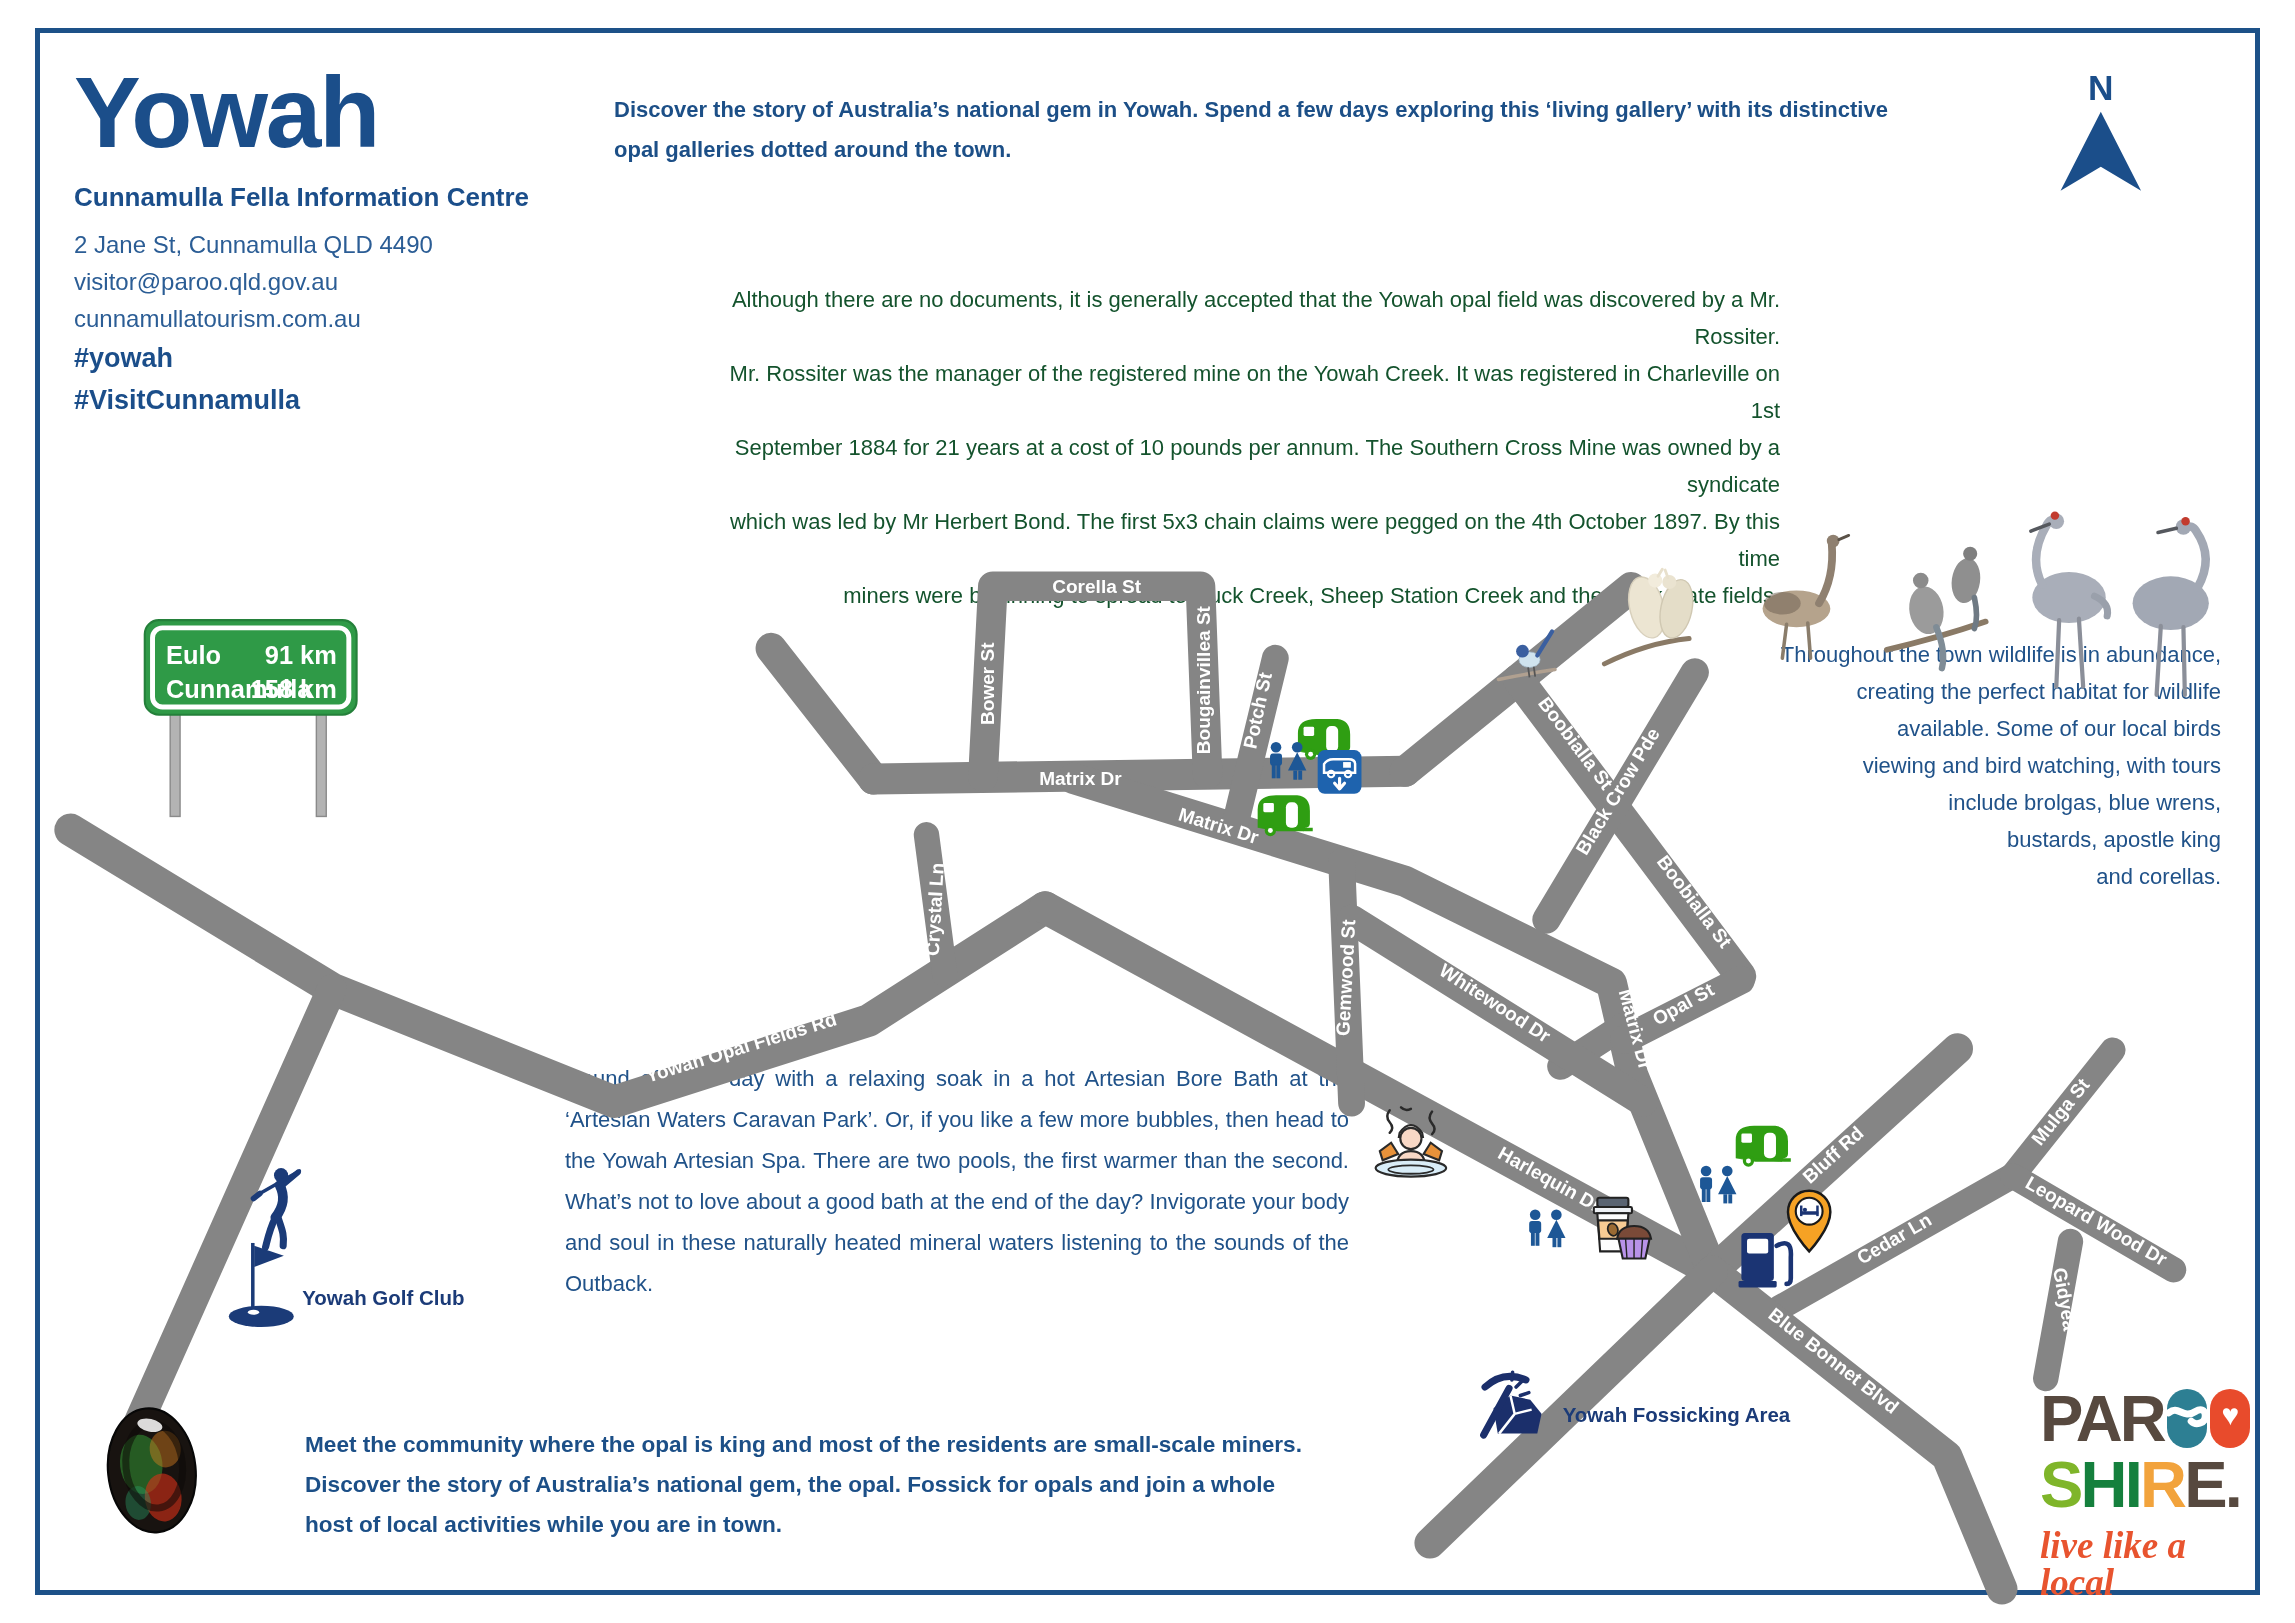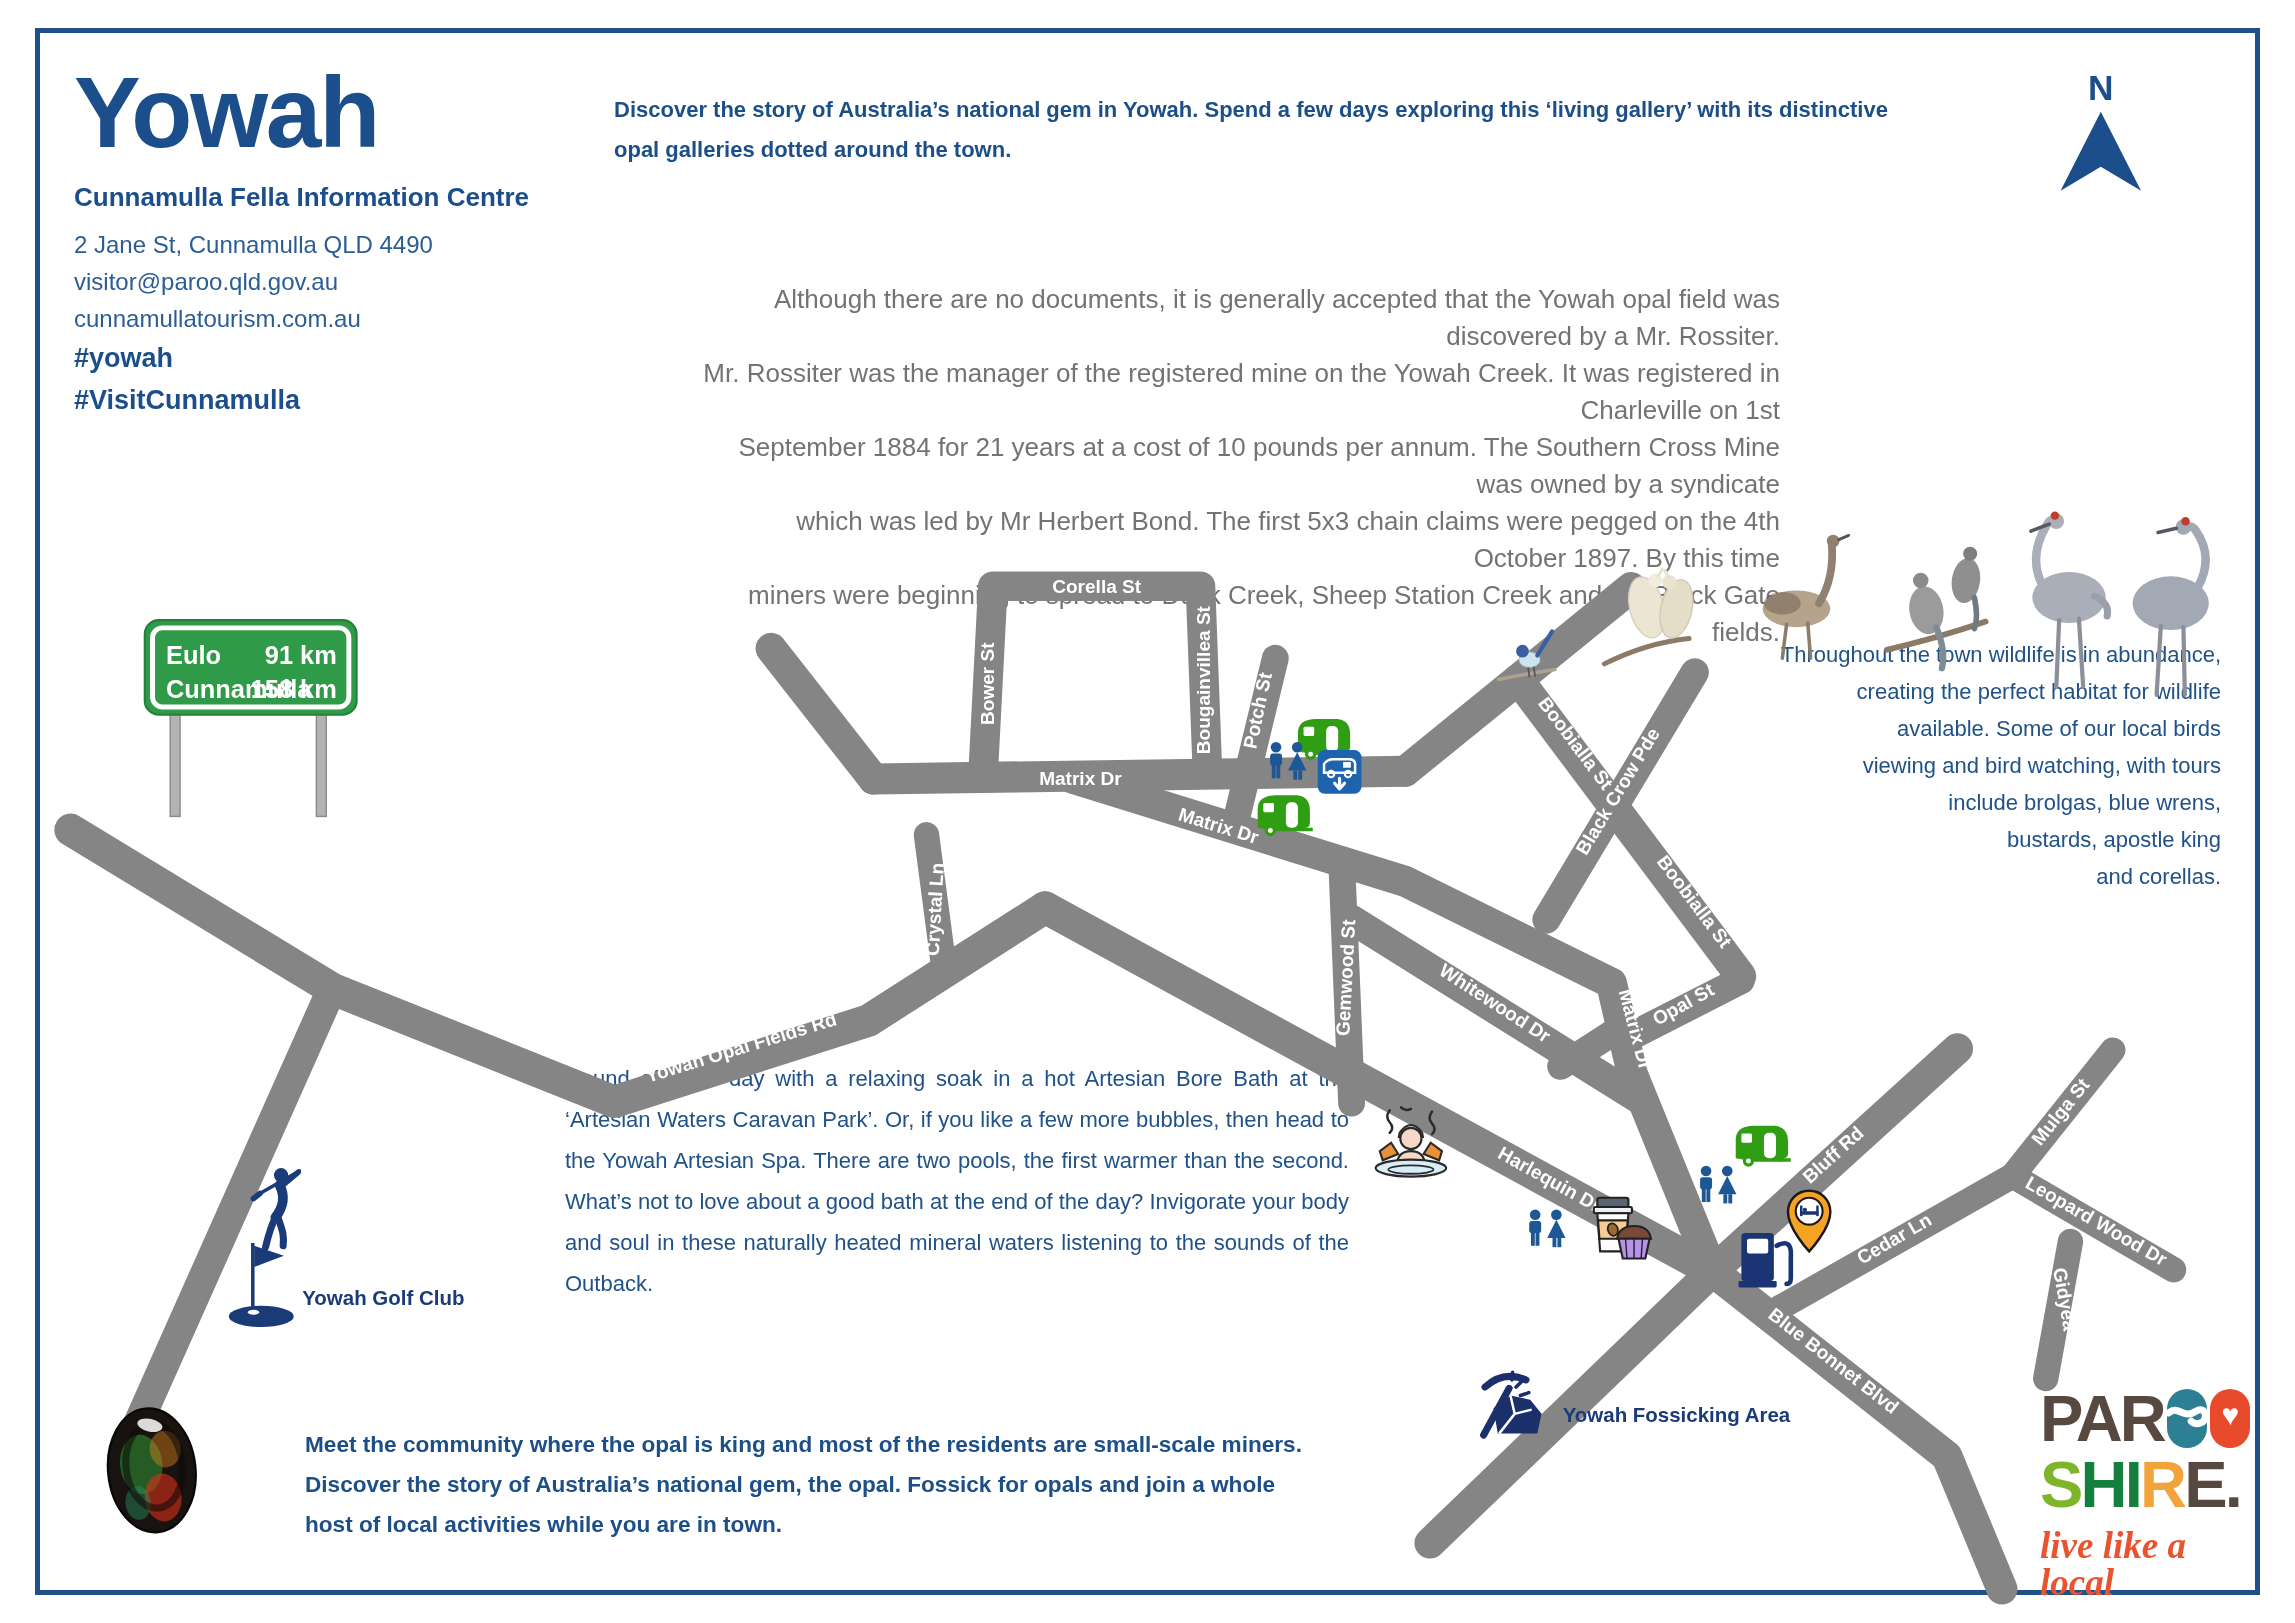--- a/index.html
+++ b/index.html
@@ -6,21 +6,21 @@
   body{width:2295px;height:1623px;font-family:"Liberation Sans","DejaVu Sans",sans-serif;}
   .page{position:relative;width:2295px;height:1623px;background:#fff;overflow:hidden;padding-left:48px;}
   .frame{position:absolute;left:35px;top:28px;width:2215px;height:1557px;border:5px solid #1d5188;}
   .map-svg{position:absolute;left:0;top:0;width:2295px;height:1623px;}
   .hdr{position:absolute;left:74px;top:62px;width:537px;color:#1b4e8a;}
   .hdr .title{font-size:100px;font-weight:bold;letter-spacing:-2.1px;line-height:1;}
   .hdr .subtitle{font-size:26px;font-weight:bold;margin-top:20px;}
   .hdr .contact{margin-top:12.7px;font-size:24px;font-weight:normal;color:#2b5d95;line-height:37px;}
   .hdr .tags{font-size:27px;font-weight:bold;line-height:42px;}
   .intro{position:absolute;left:614px;top:90px;width:1278px;text-align:left;font-size:22px;font-weight:bold;color:#1c4f87;line-height:40px;}
-  .history{position:absolute;left:699px;top:281px;width:1081px;color:#737373;font-size:26px;line-height:37px;text-align:right;}
+  .history{position:absolute;left:699px;top:281px;width:1081px;color:#14532d;font-size:22px;line-height:37px;text-align:right;}
   .wildlife{position:absolute;left:1582px;top:636px;width:639px;color:#205289;font-size:22px;line-height:37px;text-align:right;}
   .artesian{position:absolute;left:565px;top:1058px;width:784px;color:#205289;font-size:22px;line-height:41px;text-align:justify;}
   .community{position:absolute;left:305px;top:1425px;width:1023px;color:#1c4f87;font-size:22.6px;font-weight:bold;line-height:40px;}
   .logo{position:absolute;left:2040px;top:1386px;width:219px;line-height:1;}
   .logo .row1,.logo .row2{font-weight:bold;font-size:65px;letter-spacing:-2.8px;display:flex;align-items:center;}
   .logo .row2{margin-top:1.4px;}
   .lg-par{color:#57493f;}
   .pill{display:inline-block;width:40px;height:59px;border-radius:20px;position:relative;margin-left:2.8px;}
   .pill.teal{background:#2d7f93;}
   .pill.red{background:#e84b2c;margin-left:3.5px;}

